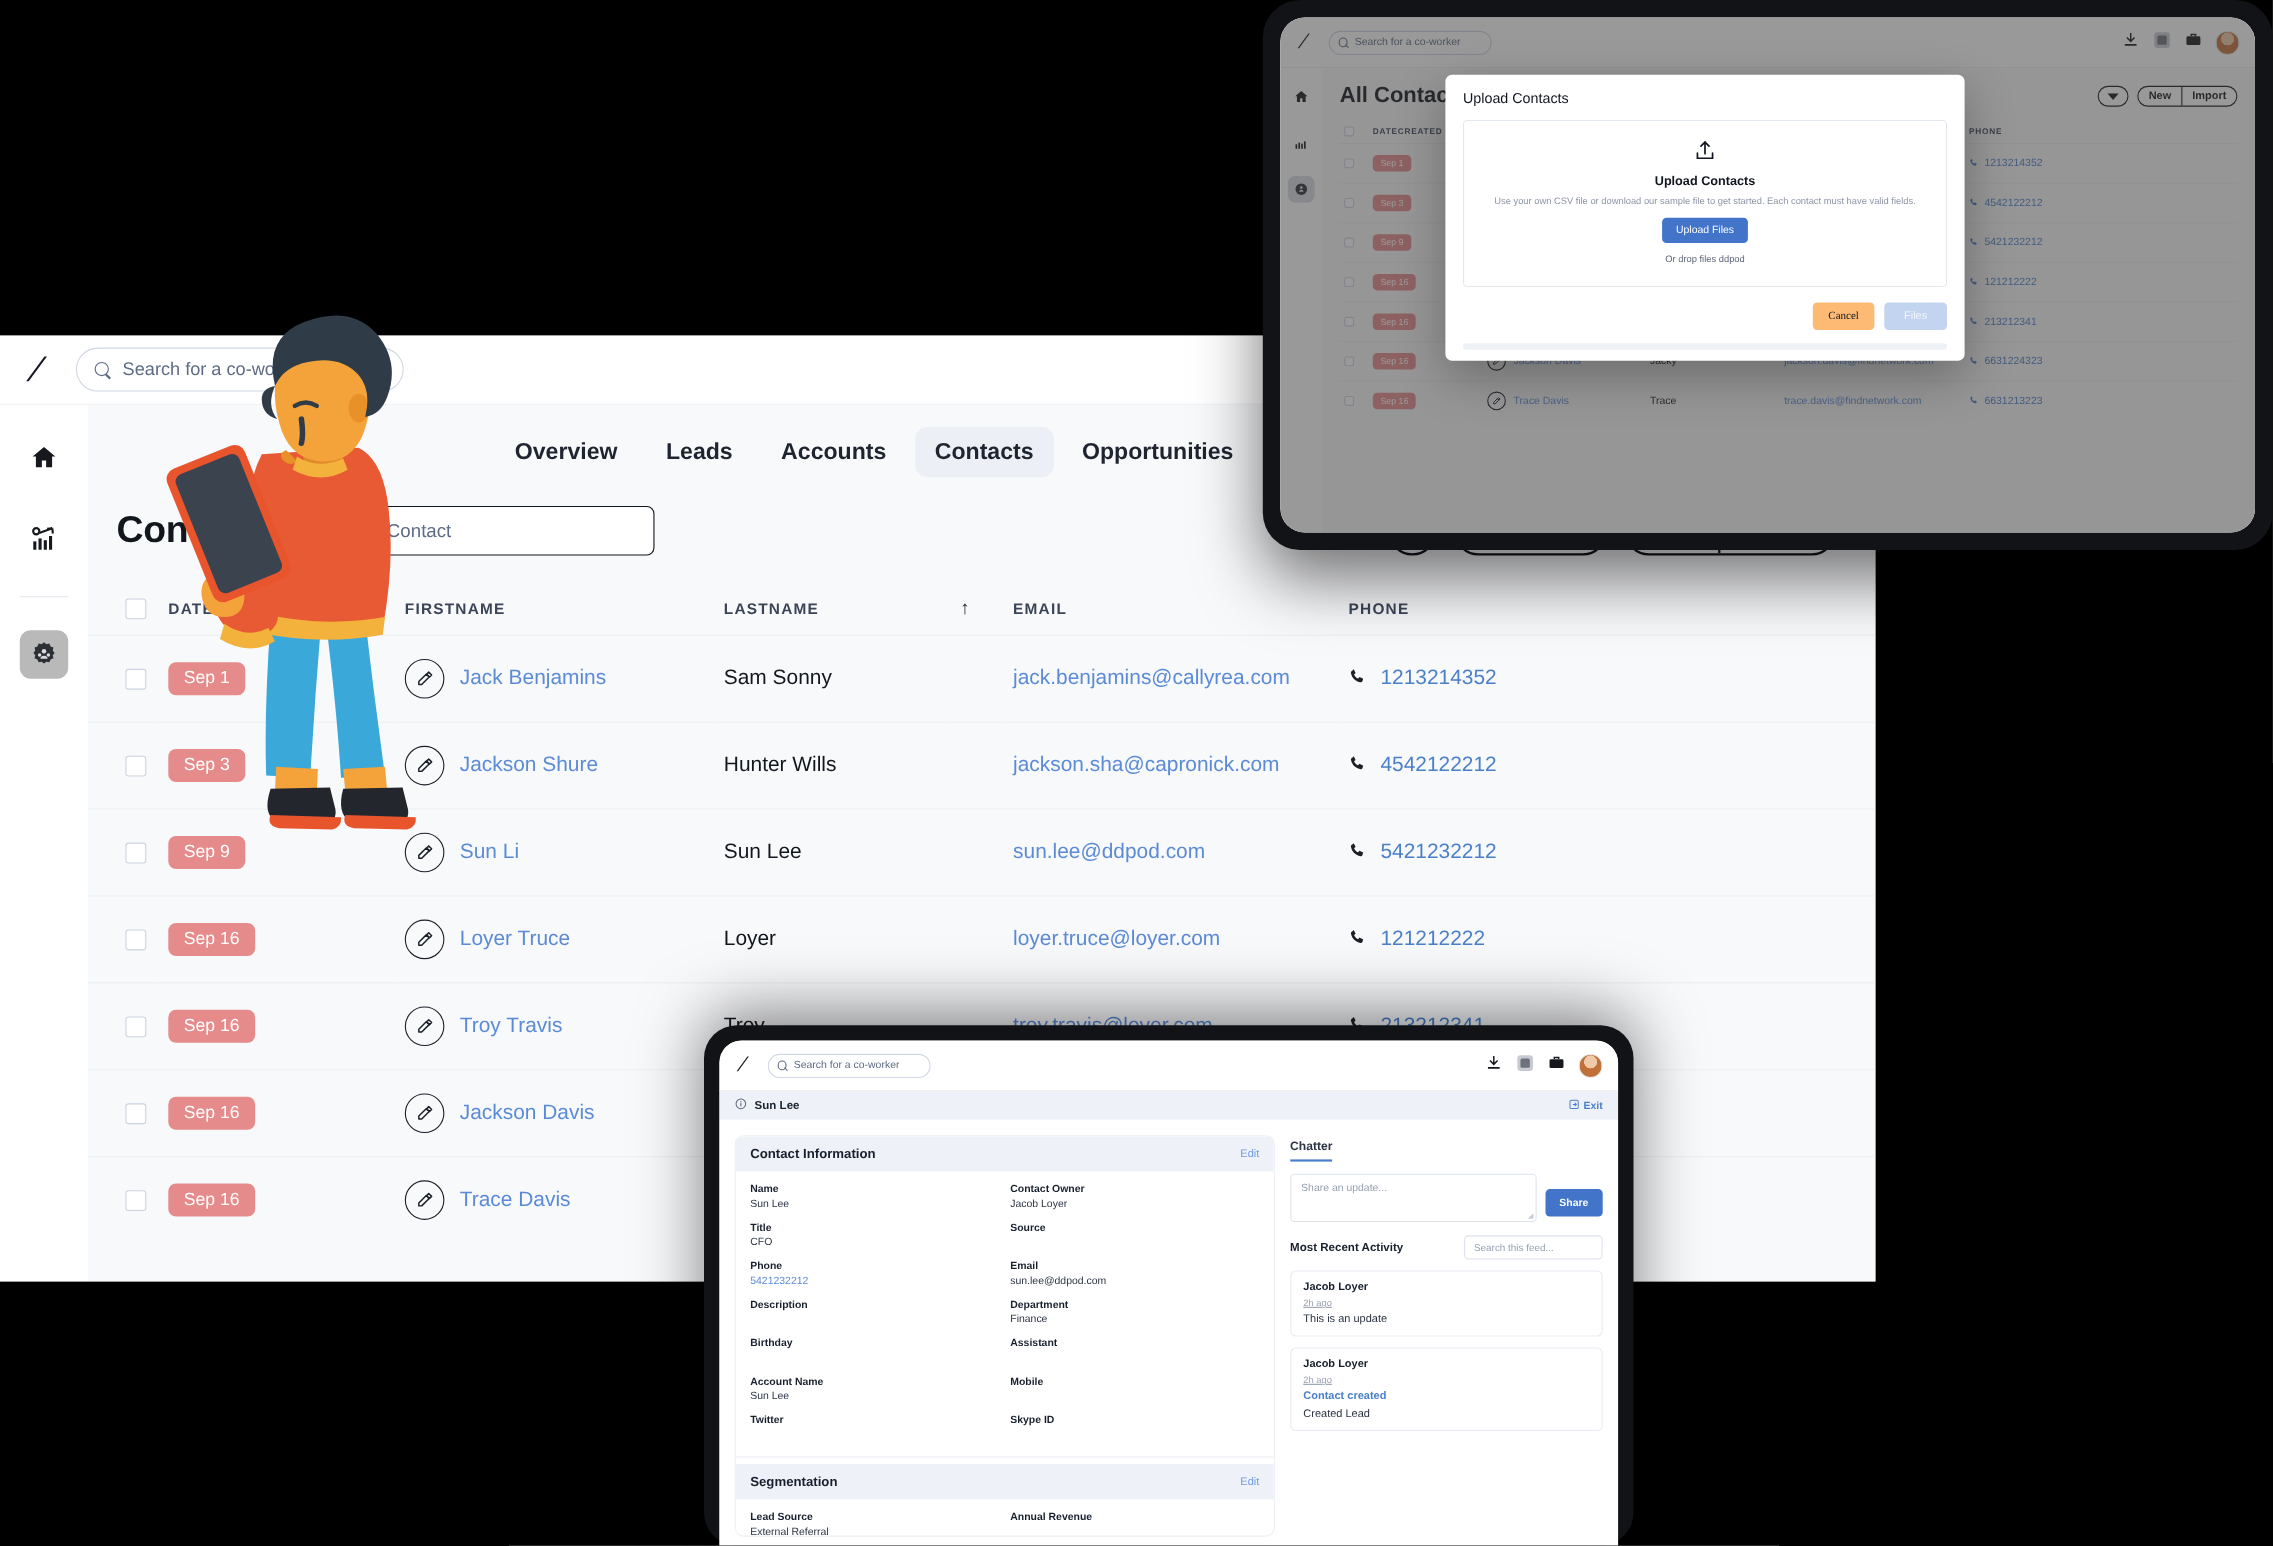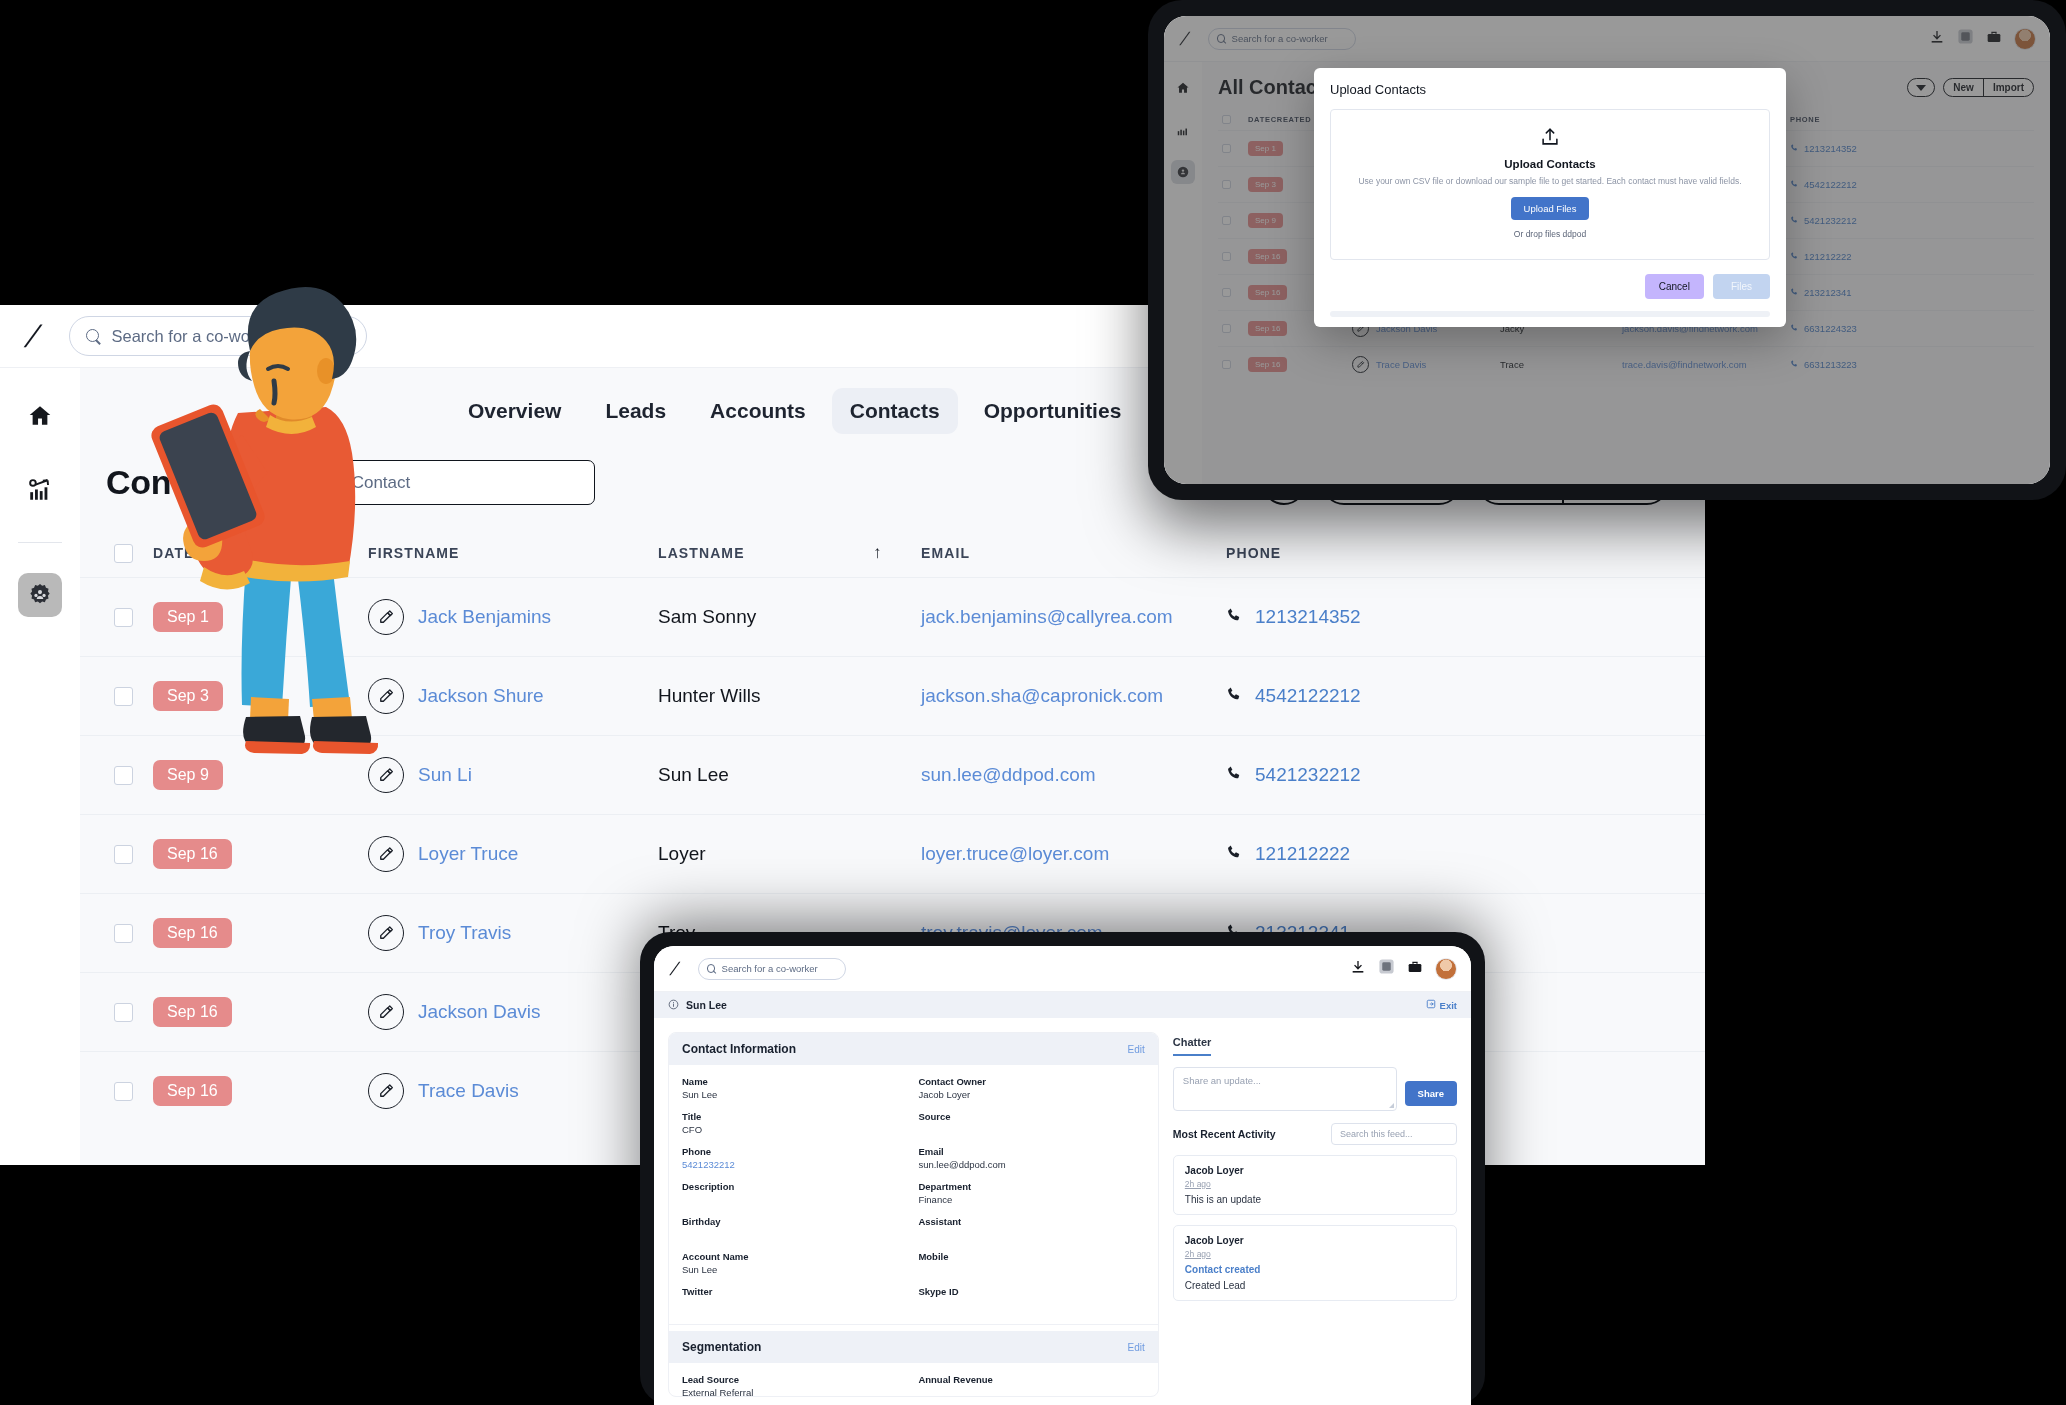--- a/index.html
+++ b/index.html
@@ -169,21 +169,21 @@
   .modal-title { font-size: 13px; color:#11161f; margin-bottom: 12px; }
   .dropzone { border:1px solid #e2e6ee; border-radius:4px; padding: 16px 10px 20px;
     text-align:center; }
   .up-ico { font-size: 20px; color:#11161f; line-height: 1; }
   .dz-title { font-size: 11.5px; font-weight:700; color:#11161f; margin-top: 7px; }
   .dz-sub { font-size: 8.5px; color:#8c94a5; margin-top: 6px; }
   .upload-btn { display:inline-block; background:#4274c9; color:#fff; font-size:9.5px;
     padding: 6px 13px; border-radius:4px; margin-top: 11px; }
   .dz-drop { font-size: 8.5px; color:#5c6578; margin-top: 9px; }
   .modal-foot { display:flex; justify-content:flex-end; gap:9px; padding: 14px 0 12px; }
-  .btn-cancel { background:#c4b5fd; color:#11161f; font-size:10px; padding:7px 14px; border-radius:4px; }
+  .btn-cancel { background:#fdba74; color:#11161f; font-size:10px; padding:7px 14px; border-radius:4px;font-family:Liberation Serif, serif; }
   .btn-next { background:#c2d4f0; color:#f2f6fc; font-size:10px; padding:7px 18px; border-radius:4px; }
   .modal-rule { height: 6px; background:#eef1f6; border-radius:3px; margin-bottom: 10px; }
 
   
   #tabletBot {
     position: absolute; left: 640px; top: 932px; width: 845px; height: 473px;
     border-radius: 30px; background: #111317; padding: 14px 14px 0 14px;
     box-shadow: 0 -10px 60px rgba(0,0,0,.5);
   }
   #tabletBotScreen { width:100%; height:100%; border-radius: 20px 20px 0 0;

